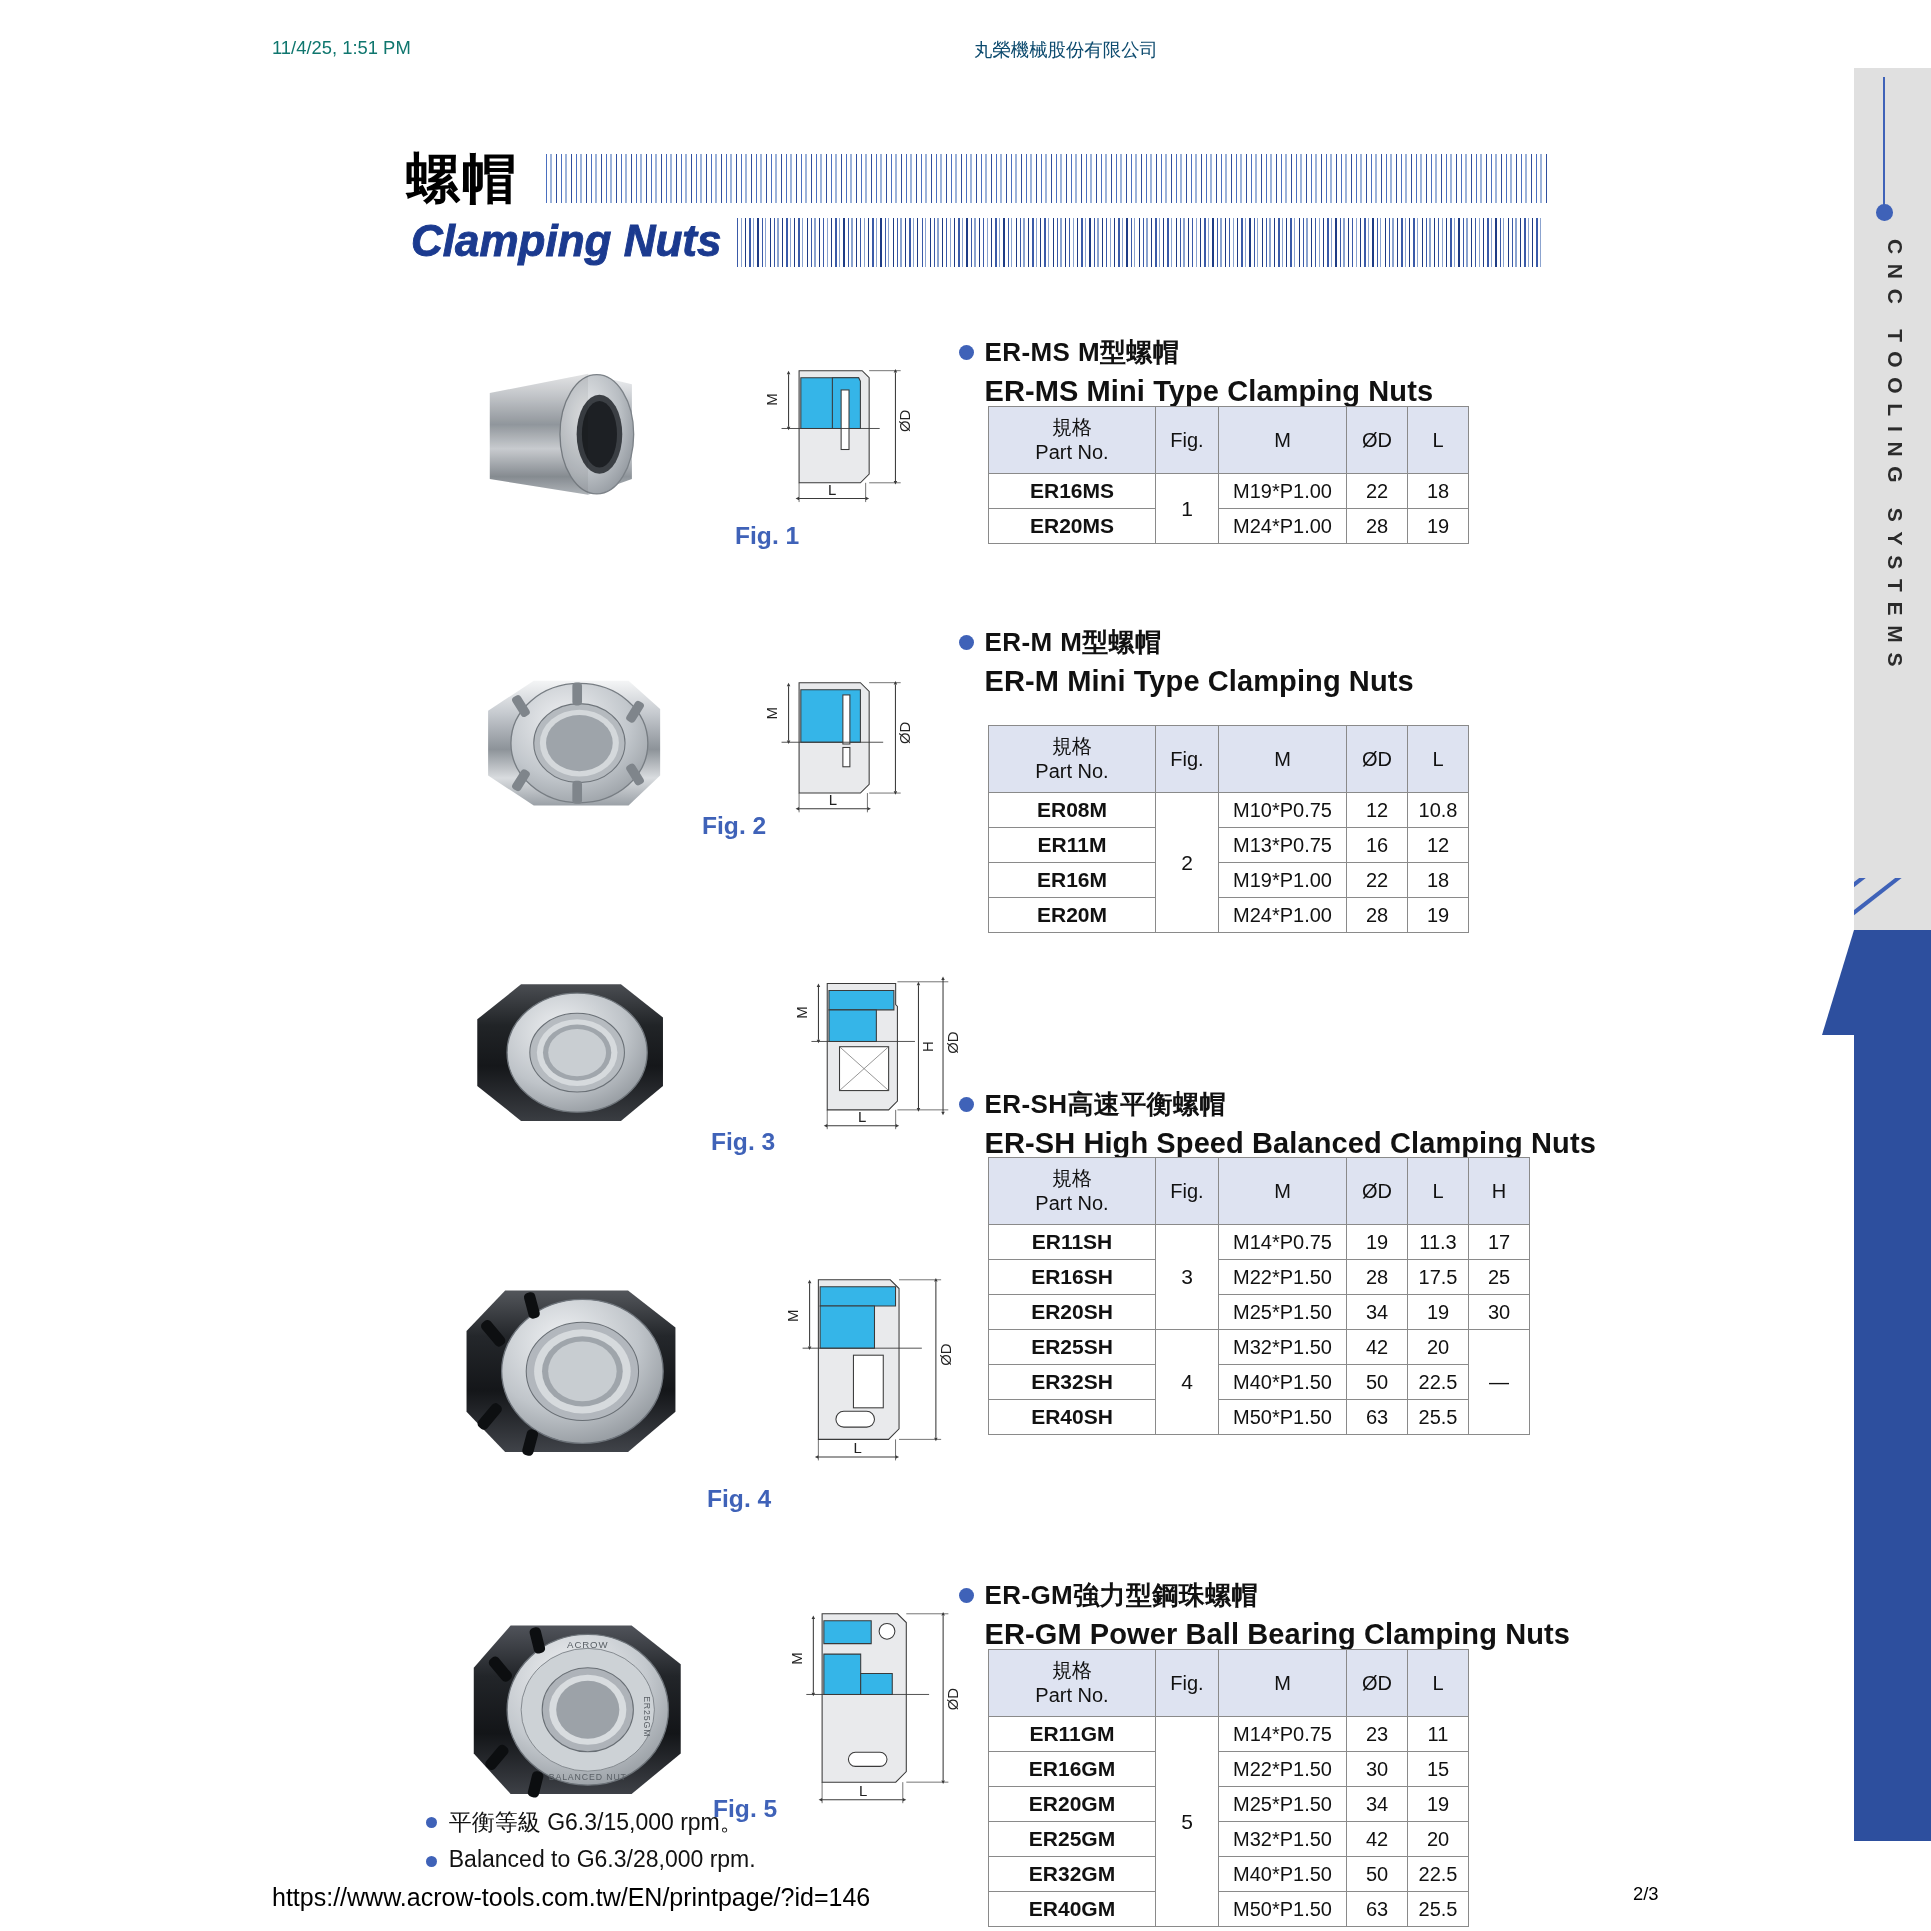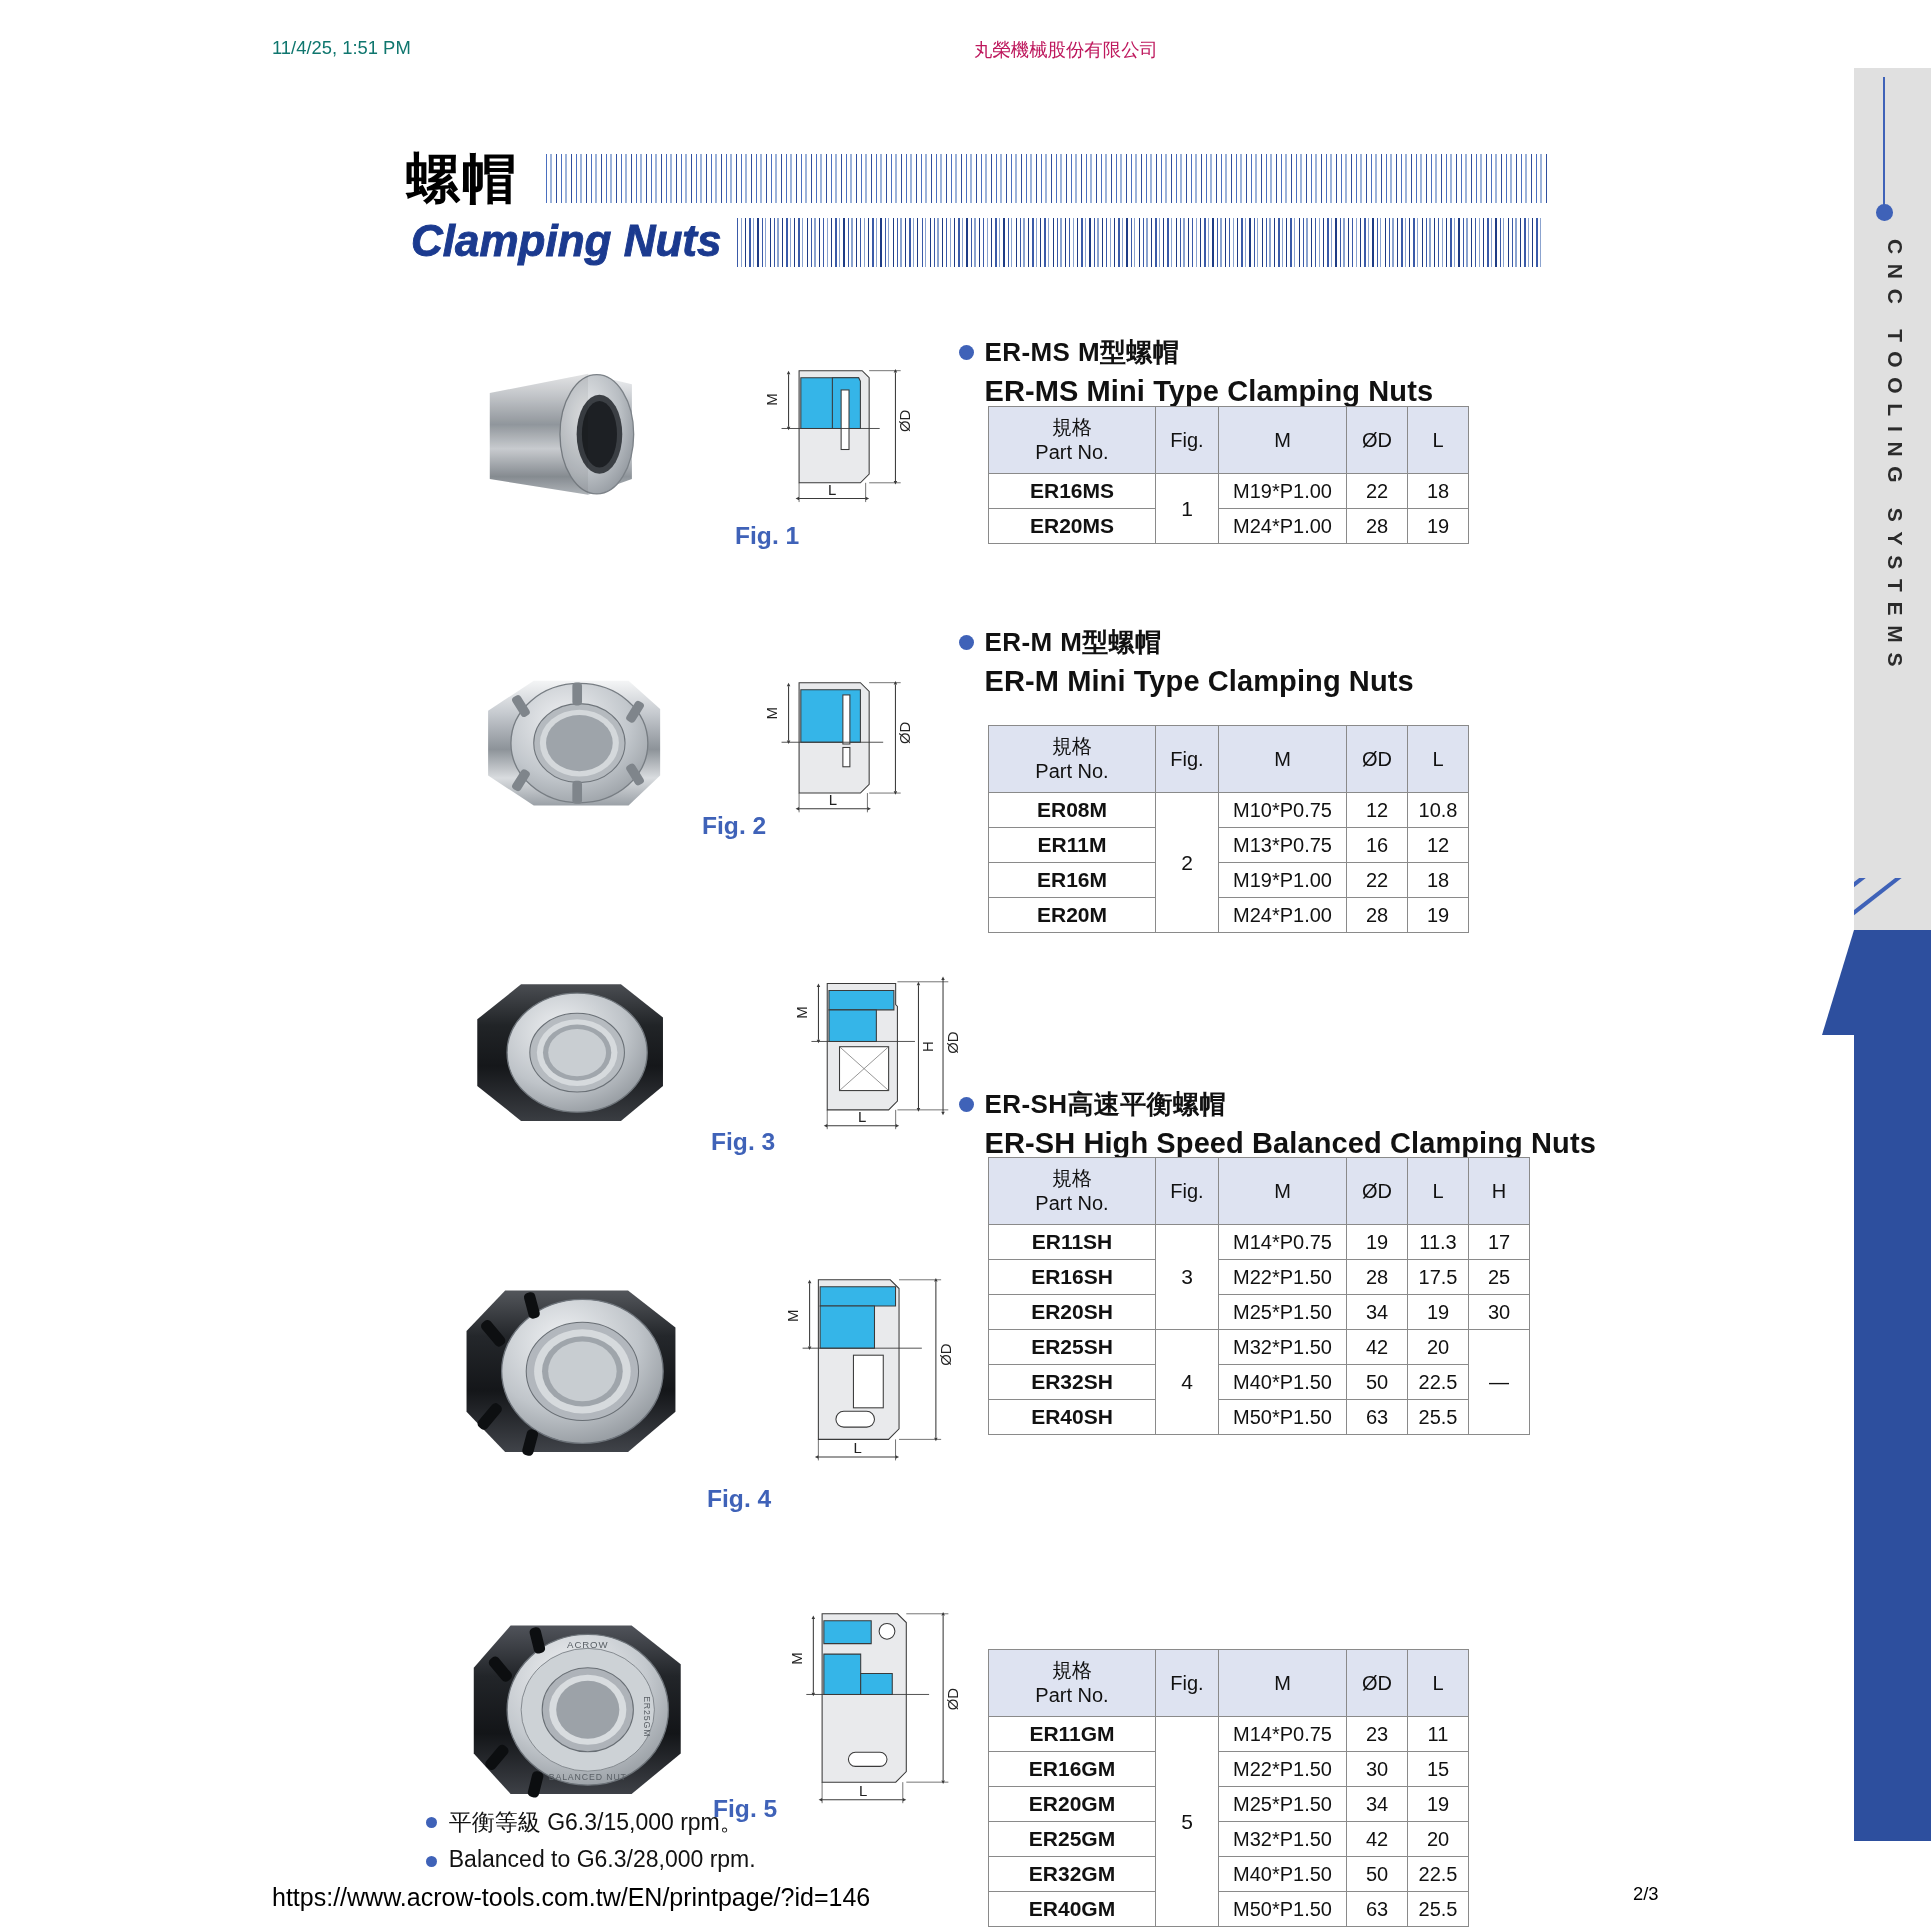--- a/index.html
+++ b/index.html
@@ -11,21 +11,21 @@
   }
   #page { position: relative; width: 1931px; height: 1931px; }
 
   
   .print-date {
     position: absolute; left: 272px; top: 37px;
     font-size: 18.4px; color: #0f766e; white-space: nowrap;
   }
   .print-company {
     position: absolute; left: 974px; top: 37px;
-    font-size: 18.4px; color: #be185d; white-space: nowrap;
+    font-size: 18.4px; color: #0c4a6e; white-space: nowrap;
   }
   .print-url {
     position: absolute; left: 272px; top: 1883px;
     font-size: 25px; color: #000; white-space: nowrap;
   }
   .print-page {
     position: absolute; left: 1633px; top: 1883px;
     font-size: 18.4px; color: #000; white-space: nowrap;
   }
 
@@ -634,20 +634,24 @@
       <path d="M66,228 l-4,2 l4,2 z" fill="#3a3a3a" stroke="none"></path>
       <path d="M158,228 l4,2 l-4,2 z" fill="#3a3a3a" stroke="none"></path>
       <path d="M66,210 L66,234 M158,210 L158,234" stroke="#3a3a3a" stroke-width="0.8"></path>
     </g>
     <text x="43" y="76" font-family="Liberation Sans, sans-serif" font-size="17" fill="#222" transform="rotate(-90 43 76)">M</text>
     <text x="221" y="128" font-family="Liberation Sans, sans-serif" font-size="17" fill="#222" transform="rotate(-90 221 128)">ØD</text>
     <text x="108" y="226" font-family="Liberation Sans, sans-serif" font-size="17" fill="#222">L</text>
   </svg>
   <div class="fig-label" style="left:713px; top:1795px;">Fig. 5</div>
 
+  <div class="sec-head" style="left:959px; top:1578px;">
+    <div><span class="sec-bullet"></span><span class="sec-zh">ER-GM強力型鋼珠螺帽</span></div>
+    <div class="sec-en">ER-GM Power Ball Bearing Clamping Nuts</div>
+  </div>
 
   <table class="spec" style="left:988px; top:1649px;">
     <thead>
       <tr>
         <th style="width:167px">
           <span class="zh">規格</span>
           <span class="en">Part No.</span>
         </th>
         <th style="width:63px">Fig.</th>
         <th style="width:128px">M</th>

